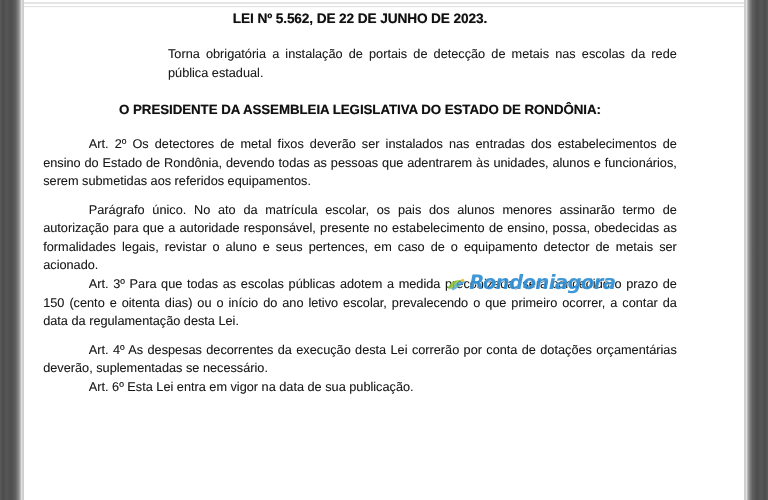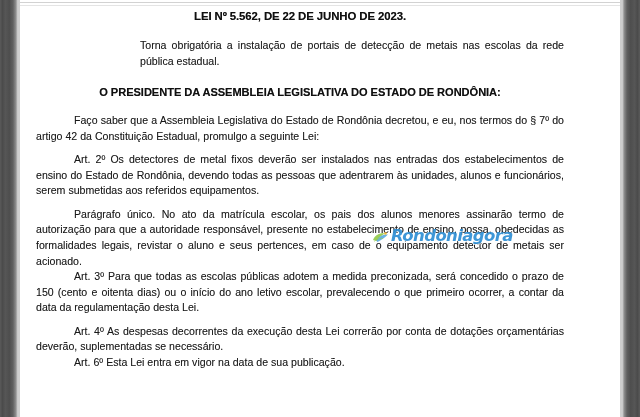--- a/index.html
+++ b/index.html
@@ -176,21 +176,20 @@
 
   <div id="content">
 
     <h1 class="doc-title">LEI Nº 5.562, DE 22 DE JUNHO DE 2023.</h1>
 
     <p class="ementa">Torna obrigatória a instalação de portais de detecção de metais nas escolas da rede pública estadual.</p>
 
     <h2 class="heading">O PRESIDENTE DA ASSEMBLEIA LEGISLATIVA DO ESTADO DE RONDÔNIA:</h2>
 
     <div class="body-block">
-      <p class="para gap">Faço saber que a Assembleia Legislativa do Estado de Rondônia decretou, e eu, nos termos do  § 7º do artigo 42 da Constituição Estadual, promulgo a seguinte Lei:</p>
       <p class="para gap">Art. 2º Os detectores de metal fixos deverão ser instalados nas entradas dos estabelecimentos de ensino do Estado de Rondônia, devendo todas as pessoas que adentrarem às unidades, alunos e funcionários, serem submetidas aos referidos equipamentos.</p>
       <p class="para tight">Parágrafo único. No ato da matrícula escolar, os pais dos alunos menores assinarão termo de autorização para que a autoridade responsável, presente no estabelecimento de ensino, possa, obedecidas as formalidades legais, revistar o aluno e seus pertences, em caso de o equipamento detector de metais ser acionado.</p>
       <p class="para gap">Art. 3º Para que todas as escolas públicas adotem a medida preconizada, será concedido o prazo de 150 (cento e oitenta dias) ou o início do ano letivo escolar, prevalecendo o que primeiro ocorrer, a contar da data da regulamentação desta Lei.</p>
       <p class="para tight">Art. 4º As despesas decorrentes da execução desta Lei correrão por conta de dotações orçamentárias deverão, suplementadas se necessário.</p>
       <p class="para tight">Art. 6º Esta Lei entra em vigor na data de sua publicação.</p>
     </div>
 
   </div>
 
   <div id="watermark">

